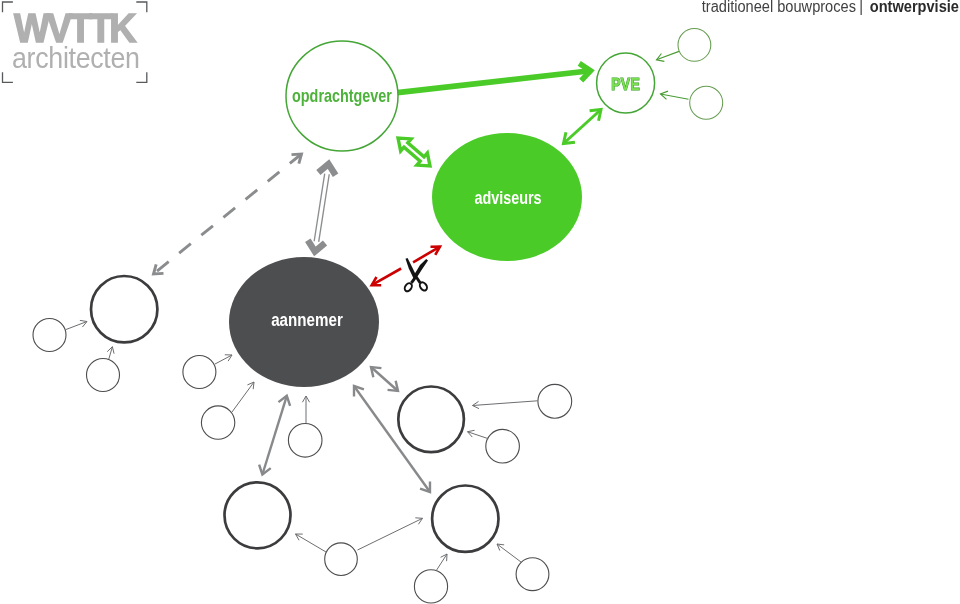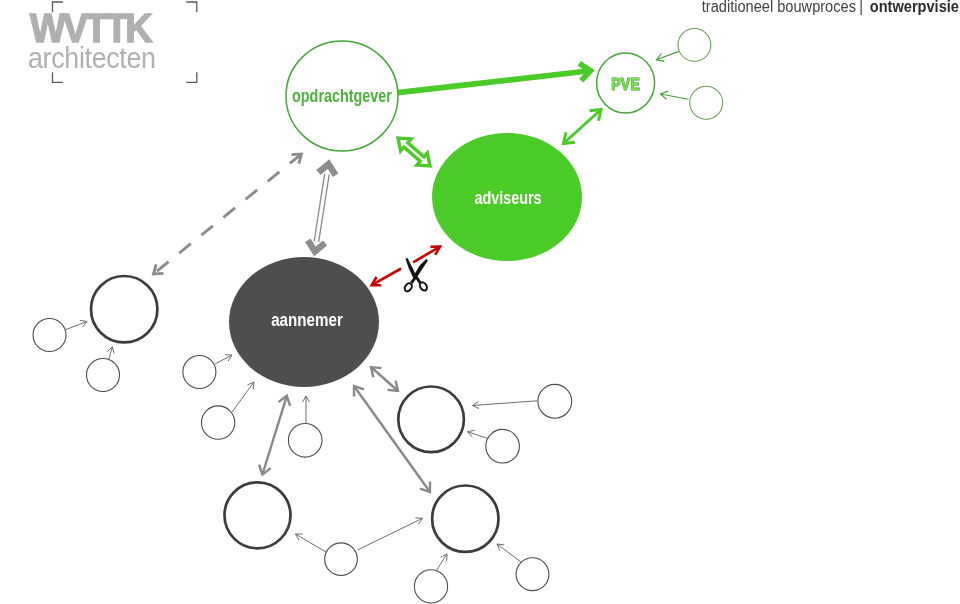--- a/index.html
+++ b/index.html
@@ -3,21 +3,21 @@
 <meta charset="utf-8">
 <style>
   html,body{margin:0;padding:0;}
   body{width:960px;height:604px;background:#ffffff;font-family:"Liberation Sans",sans-serif;overflow:hidden;position:relative;}
   #stage{position:absolute;left:0;top:0;width:960px;height:604px;background:#ffffff;}
   svg{display:block;}
   .hdr{position:absolute;top:-2px;right:1.4px;font-size:16px;letter-spacing:0px;white-space:nowrap;line-height:17px;transform:scaleX(0.912);transform-origin:right top;}
   .hdr span{color:#414042;}
   .hdr .b{font-weight:bold;color:#2b2b2b;margin-left:7.5px;}
   .hdr .sep{color:#414042;margin-left:3.5px;}
-  .logo-wrap{position:absolute;left:16px;top:0;width:160px;height:90px;padding-left:34px;}
+  .logo-wrap{position:absolute;left:0;top:0;width:160px;height:90px;}
   .logo-name{position:absolute;left:14px;top:7.5px;font-weight:bold;font-size:40px;color:#b0b0b0;letter-spacing:-3.1px;
      transform:scaleX(0.945);transform-origin:left top;line-height:41px;
      -webkit-text-stroke:1.5px #b0b0b0;}
   .logo-sub{position:absolute;left:12px;top:42.5px;font-size:29px;color:#b0b0b0;font-weight:400;letter-spacing:-0.35px;line-height:30px;transform:scaleX(0.925);transform-origin:left top;}
 </style>
 </head>
 <body>
 
 <div id="stage">
 

